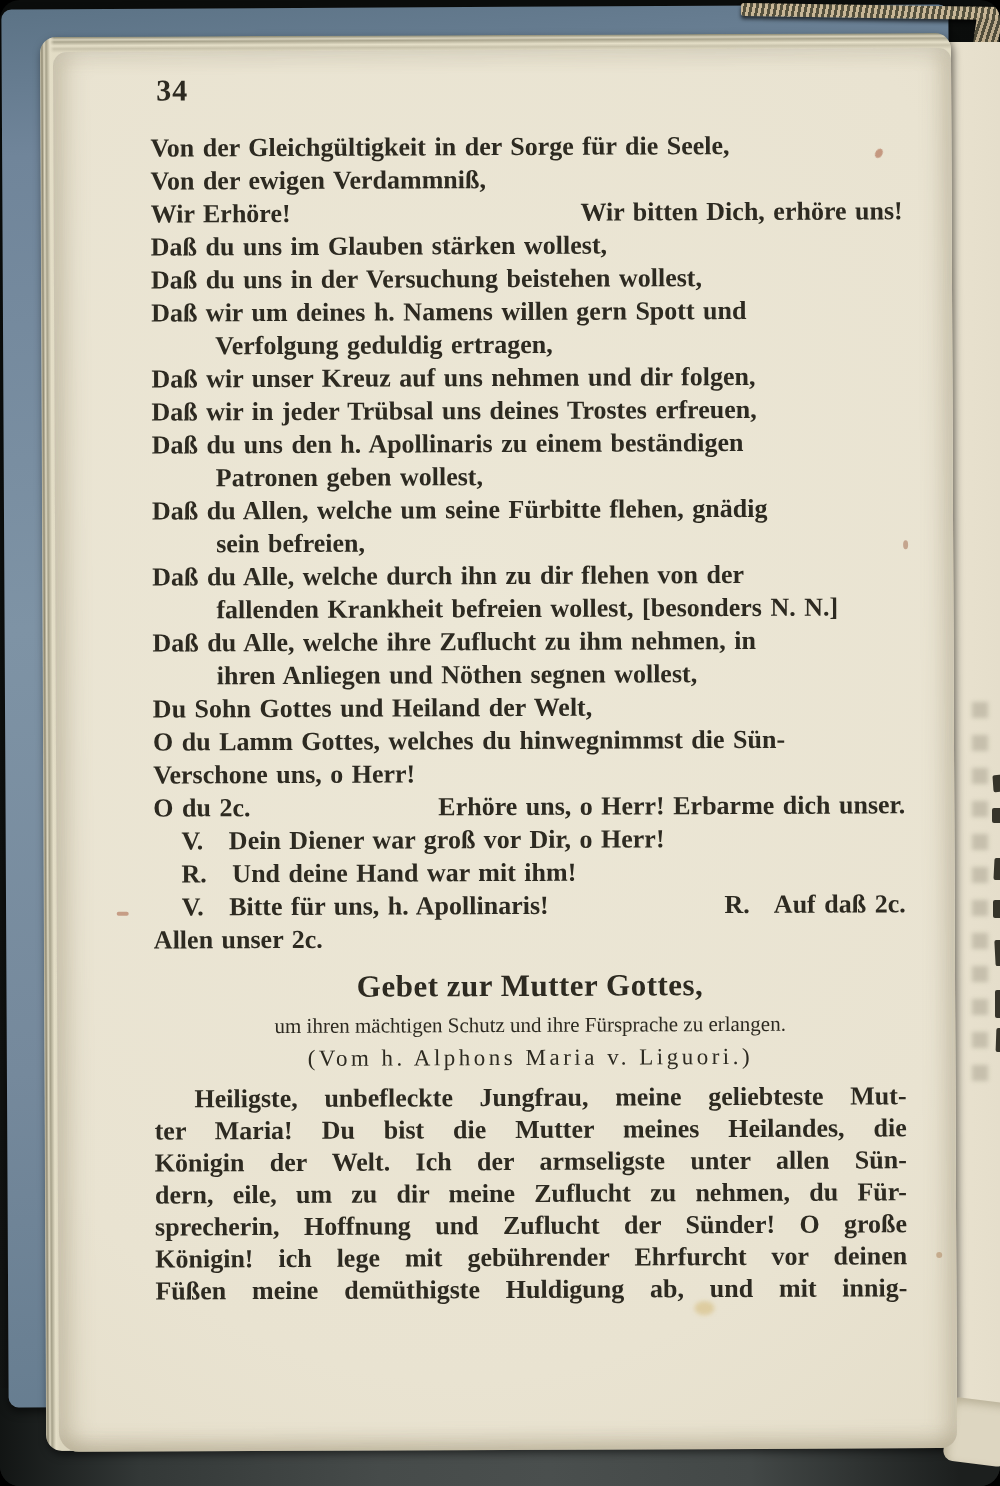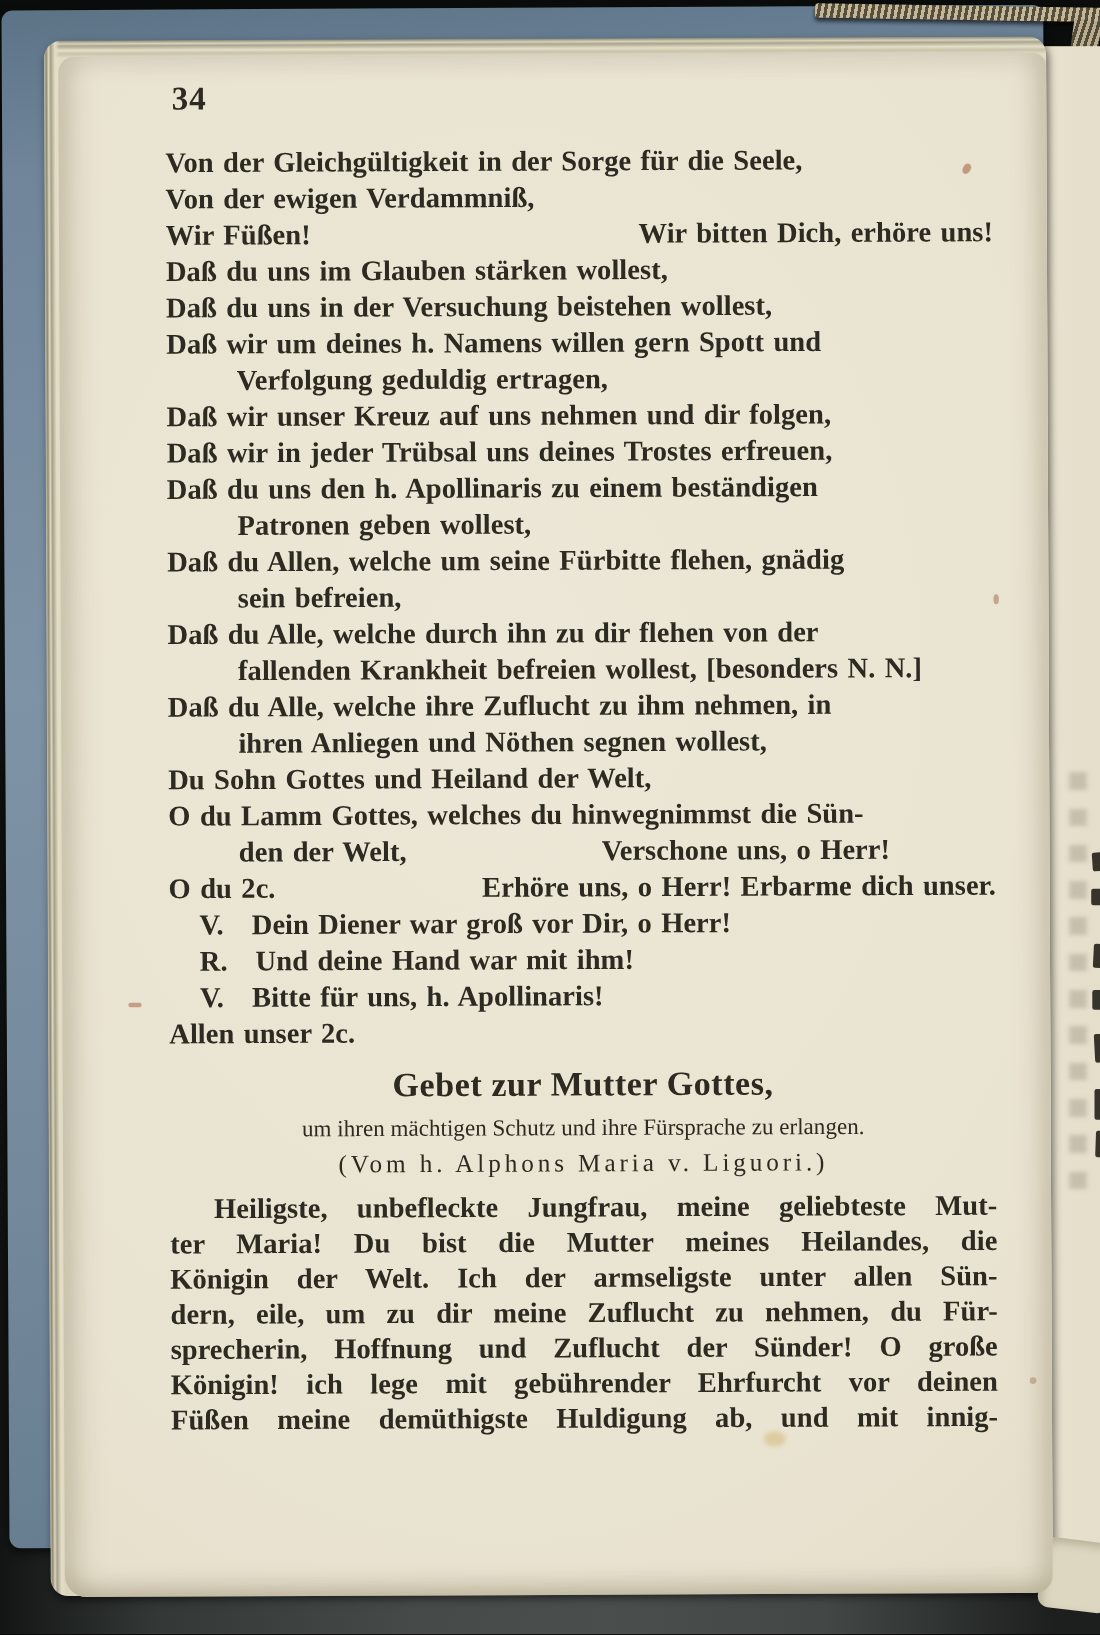--- a/index.html
+++ b/index.html
@@ -1,19 +1,20 @@
 <!DOCTYPE html>
 <html><head>
 <meta charset="utf-8">
 <style>
   html,body { margin:0; padding:0; background:#000; }
   .scene {
     position:relative; width:1000px; height:1486px; overflow:hidden;
     background:linear-gradient(180deg,#0b0d0c 0%, #101211 60%, #131514 100%);
     font-family:"Liberation Serif","DejaVu Serif",serif;
+    border-radius:20px;
   }
   
   .bg-floor {
     position:absolute; left:0; right:0; top:1388px; height:98px;
     background:linear-gradient(90deg,#121514 0%, #333837 14%, #464b4a 38%, #4a4f4e 55%, #434847 75%, #1c1f1e 96%);
   }
   
   .cover {
     position:absolute; left:5px; top:7px; width:947px; height:1398px; border-radius:10px;
     transform:rotate(-0.3deg);
@@ -142,21 +143,21 @@
             <span class="lit-left">Von der Gleichgültigkeit in der Sorge für die Seele,</span>
             
           </div>
 
           <div class="lit-row">
             <span class="lit-left">Von der ewigen Verdammniß,</span>
             
           </div>
 
           <div class="lit-row">
-            <span class="lit-left">Wir Füßen!</span>
+            <span class="lit-left">Wir Erhöre!</span>
             <span class="lit-right">Wir bitten Dich, erhöre uns!</span>
           </div>
 
           <div class="lit-row">
             <span class="lit-left">Daß du uns im Glauben stärken wollest,</span>
             
           </div>
 
           <div class="lit-row">
             <span class="lit-left">Daß du uns in der Versuchung beistehen wollest,</span>
@@ -227,41 +228,41 @@
             <span class="lit-left">Du Sohn Gottes und Heiland der Welt,</span>
             
           </div>
 
           <div class="lit-row">
             <span class="lit-left">O du Lamm Gottes, welches du hinwegnimmst die Sün-</span>
             
           </div>
 
           <div class="lit-row hang rshort">
-            <span class="lit-left">den der Welt,</span>
             <span class="lit-right">Verschone uns, o Herr!</span>
           </div>
 
           <div class="lit-row">
             <span class="lit-left">O du 2c.</span>
             <span class="lit-right">Erhöre uns, o Herr! Erbarme dich unser.</span>
           </div>
 
           <div class="lit-row vr">
             <span class="lit-left">V.   Dein Diener war groß vor Dir, o Herr!</span>
             
           </div>
 
           <div class="lit-row vr">
             <span class="lit-left">R.   Und deine Hand war mit ihm!</span>
             
           </div>
 
           <div class="lit-row vr">
             <span class="lit-left">V.   Bitte für uns, h. Apollinaris!</span>
+            <span class="lit-right">R.   Auf daß 2c.</span>
           </div>
 
           <div class="lit-row">
             <span class="lit-left">Allen unser 2c.</span>
             
           </div>
         </div>
 
       <div class="prayer-head">
         <div class="title">Gebet zur Mutter Gottes,</div>

